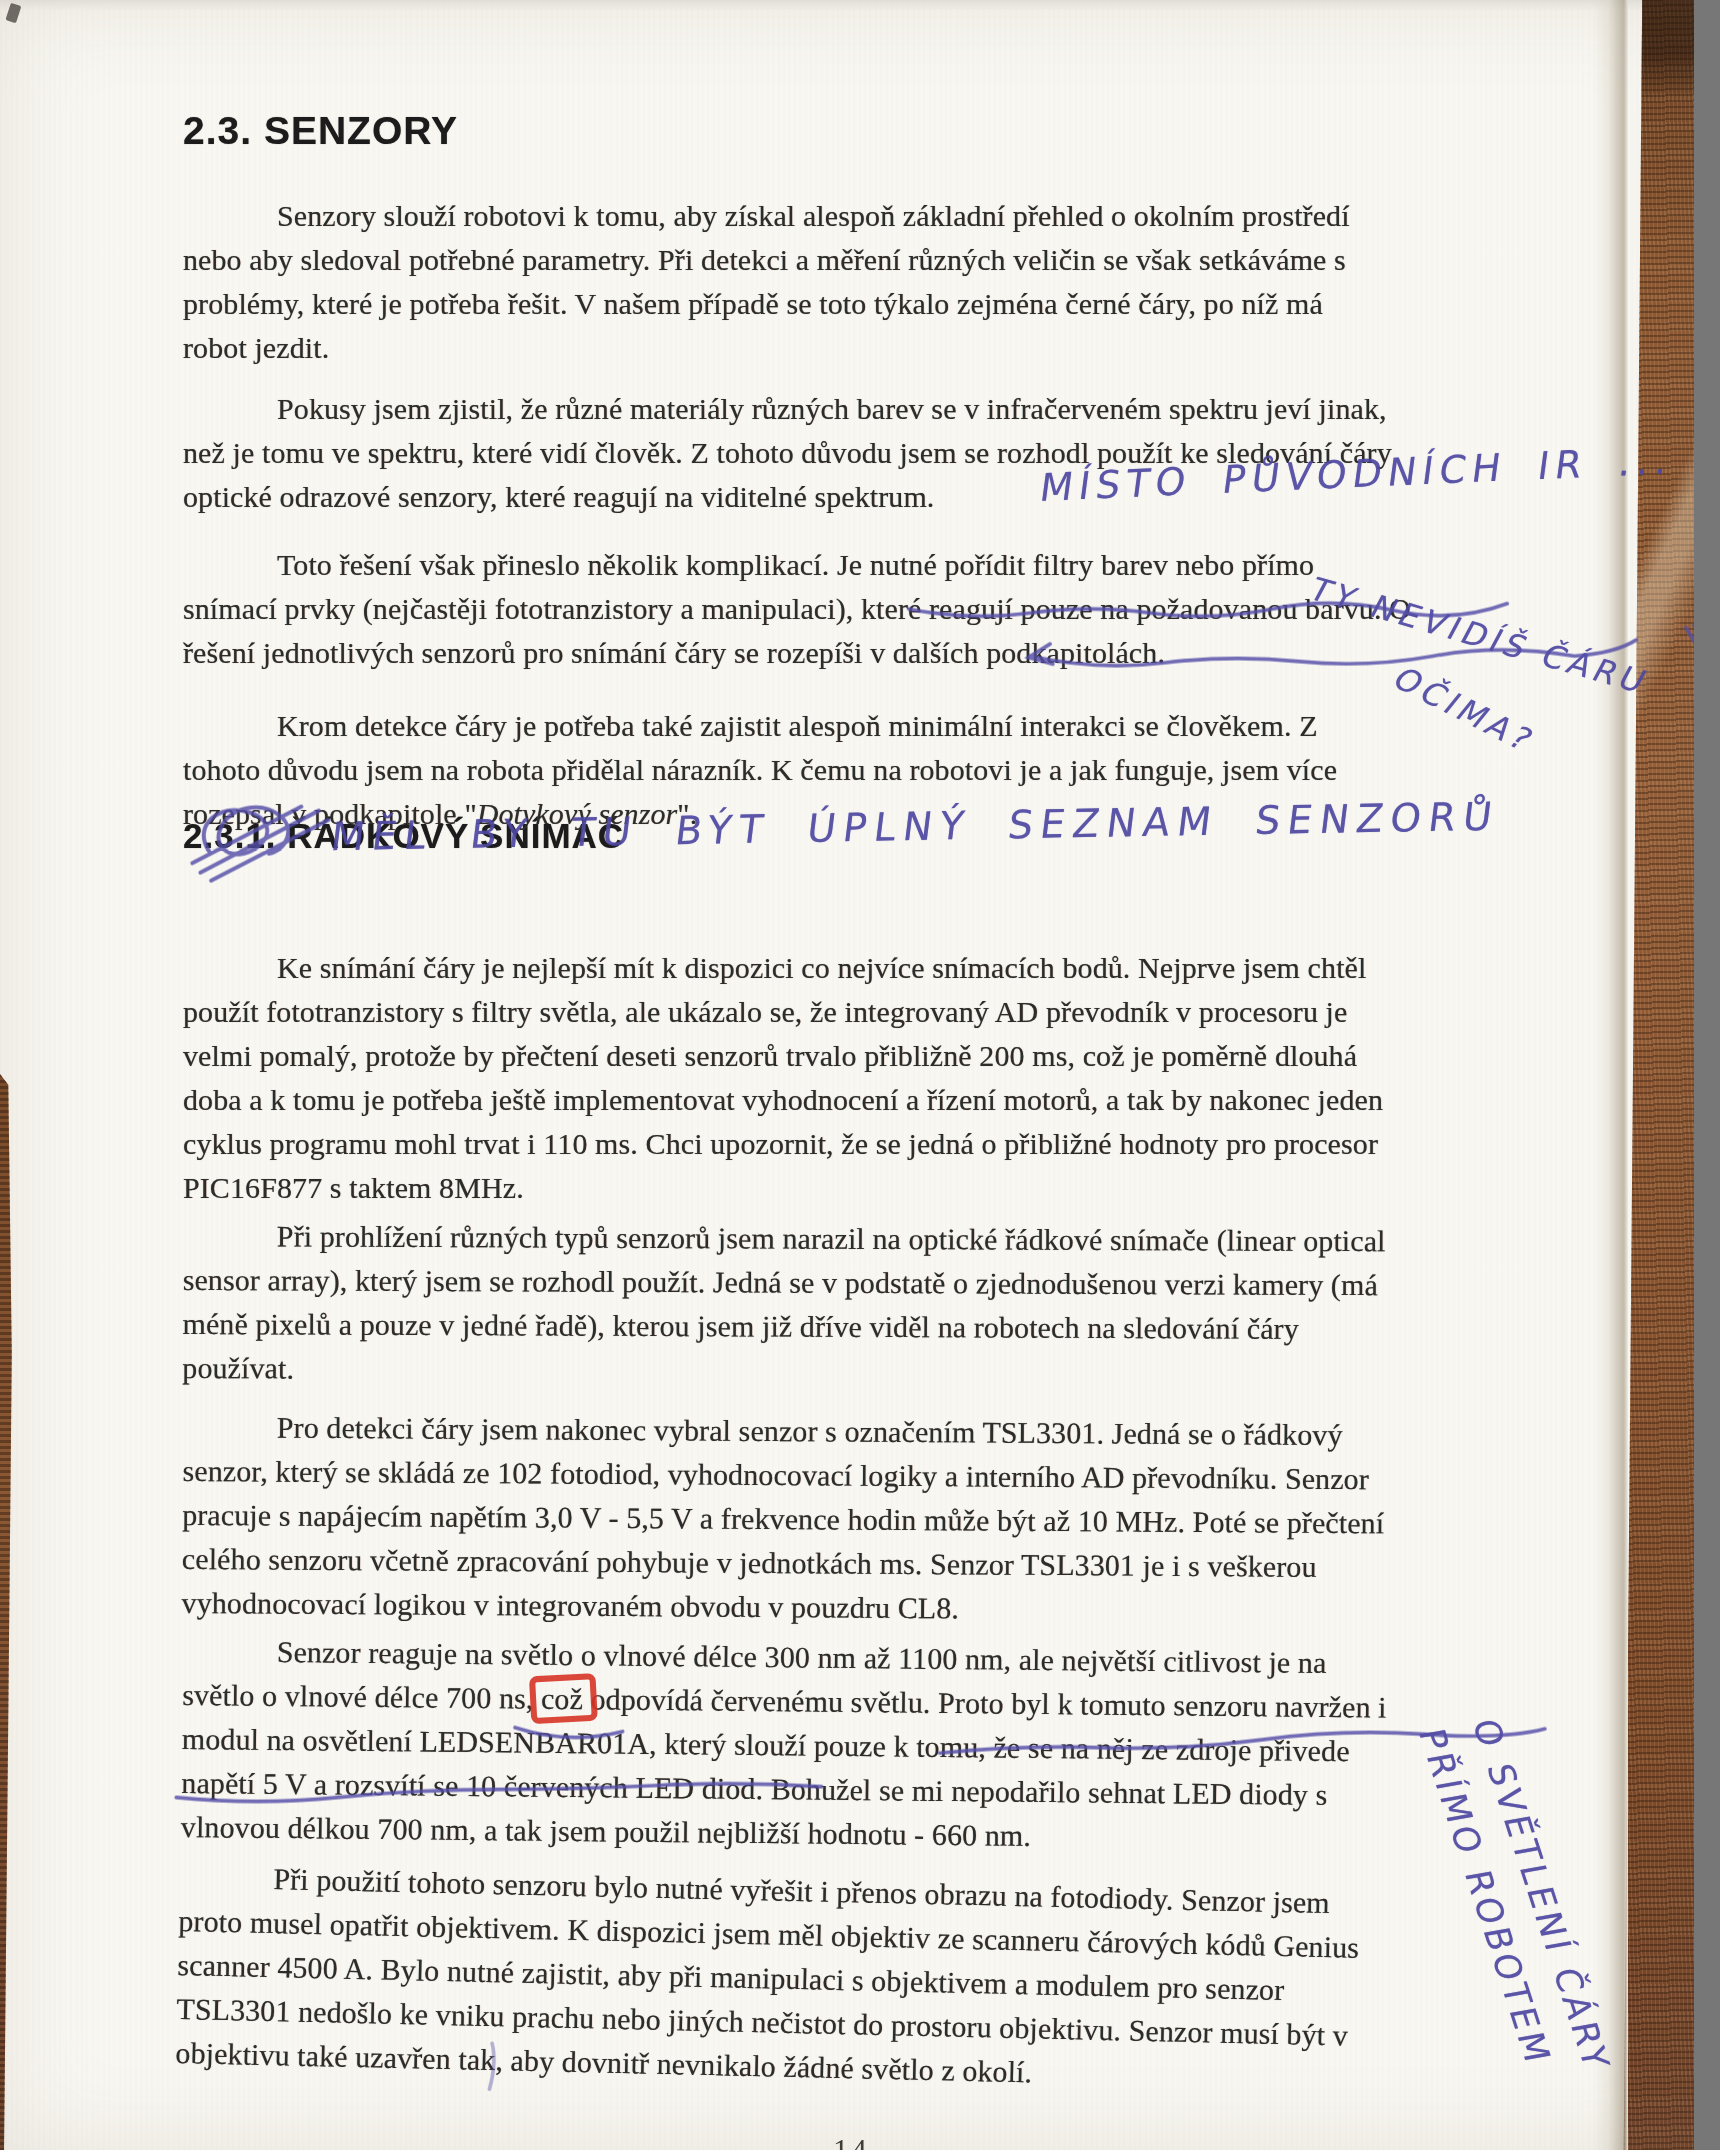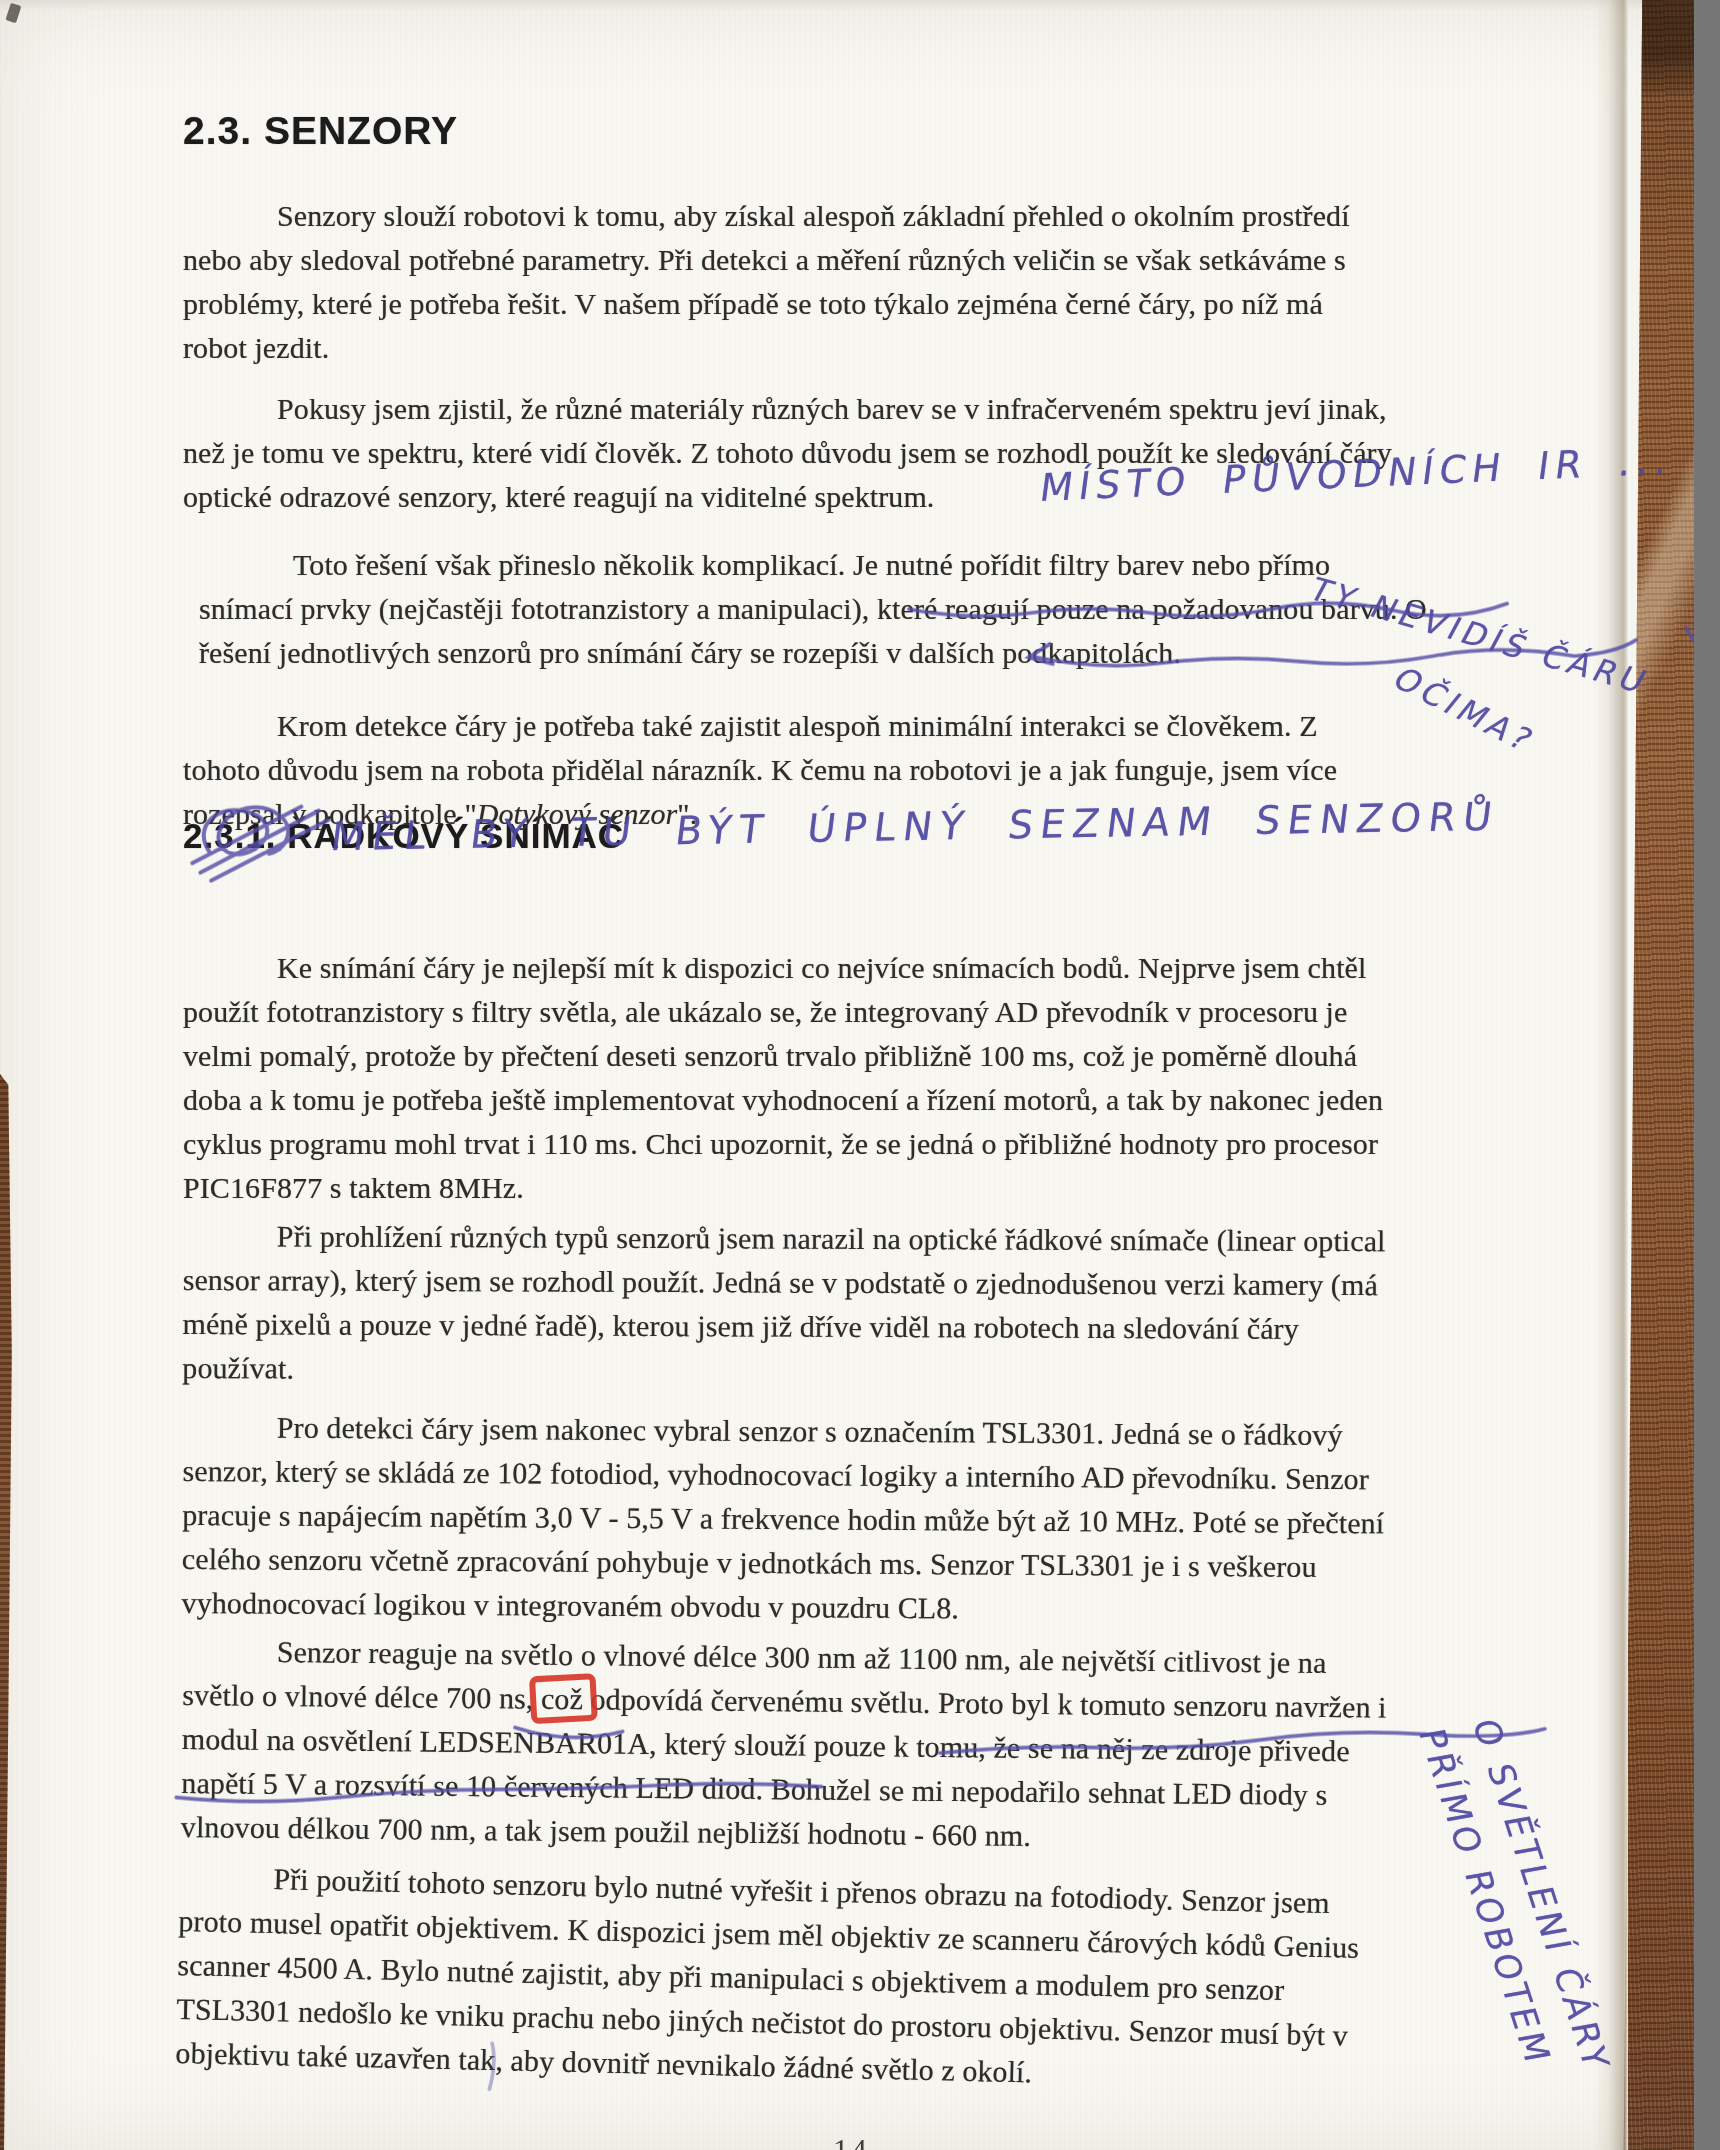--- a/index.html
+++ b/index.html
@@ -81,36 +81,36 @@
     <div class="line">problémy, které je potřeba řešit. V našem případě se toto týkalo zejména černé čáry, po níž má</div>
     <div class="line">robot jezdit.</div>
   </div>
 
   <div class="para" style="left:183px;top:387px;">
     <div class="line ind">Pokusy jsem zjistil, že různé materiály různých barev se v infračerveném spektru jeví jinak,</div>
     <div class="line">než je tomu ve spektru, které vidí člověk. Z tohoto důvodu jsem se rozhodl použít ke sledování čáry</div>
     <div class="line">optické odrazové senzory, které reagují na viditelné spektrum.</div>
   </div>
 
-  <div class="para" style="left:183px;top:543px;margin-left:16px;">
+  <div class="para" style="left:183px;top:543px;">
     <div class="line ind">Toto řešení však přineslo několik komplikací. Je nutné pořídit filtry barev nebo přímo</div>
     <div class="line">snímací prvky (nejčastěji fototranzistory a manipulaci), které reagují pouze na požadovanou barvu. O</div>
     <div class="line">řešení jednotlivých senzorů pro snímání čáry se rozepíši v dalších podkapitolách.</div>
   </div>
 
   <div class="para" style="left:183px;top:660px;margin-top:44px;">
     <div class="line ind">Krom detekce čáry je potřeba také zajistit alespoň minimální interakci se člověkem. Z</div>
     <div class="line">tohoto důvodu jsem na robota přidělal nárazník. K čemu na robotovi je a jak funguje, jsem více</div>
     <div class="line"><span>rozepsal v podkapitole "</span><span class="it">Dotykový senzor</span><span>".</span></div>
   </div>
 
   <div class="para" style="left:183px;top:946px;">
     <div class="line ind">Ke snímání čáry je nejlepší mít k dispozici co nejvíce snímacích bodů. Nejprve jsem chtěl</div>
     <div class="line">použít fototranzistory s filtry světla, ale ukázalo se, že integrovaný AD převodník v procesoru je</div>
-    <div class="line">velmi pomalý, protože by přečtení deseti senzorů trvalo přibližně 100 ms, což je poměrně dlouhá</div>
+    <div class="line">velmi pomalý, protože by přečtení deseti senzorů trvalo přibližně 200 ms, což je poměrně dlouhá</div>
     <div class="line">doba a k tomu je potřeba ještě implementovat vyhodnocení a řízení motorů, a tak by nakonec jeden</div>
     <div class="line">cyklus programu mohl trvat i 110 ms. Chci upozornit, že se jedná o přibližné hodnoty pro procesor</div>
     <div class="line">PIC16F877 s taktem 8MHz.</div>
   </div>
 
   <div class="para" style="left:183px;top:1214px;transform:rotate(.25deg);transform-origin:left top;">
     <div class="line ind">Při prohlížení různých typů senzorů jsem narazil na optické řádkové snímače (linear optical</div>
     <div class="line">sensor array), který jsem se rozhodl použít. Jedná se v podstatě o zjednodušenou verzi kamery (má</div>
     <div class="line">méně pixelů a pouze v jedné řadě), kterou jsem již dříve viděl na robotech na sledování čáry</div>
     <div class="line">používat.</div>

